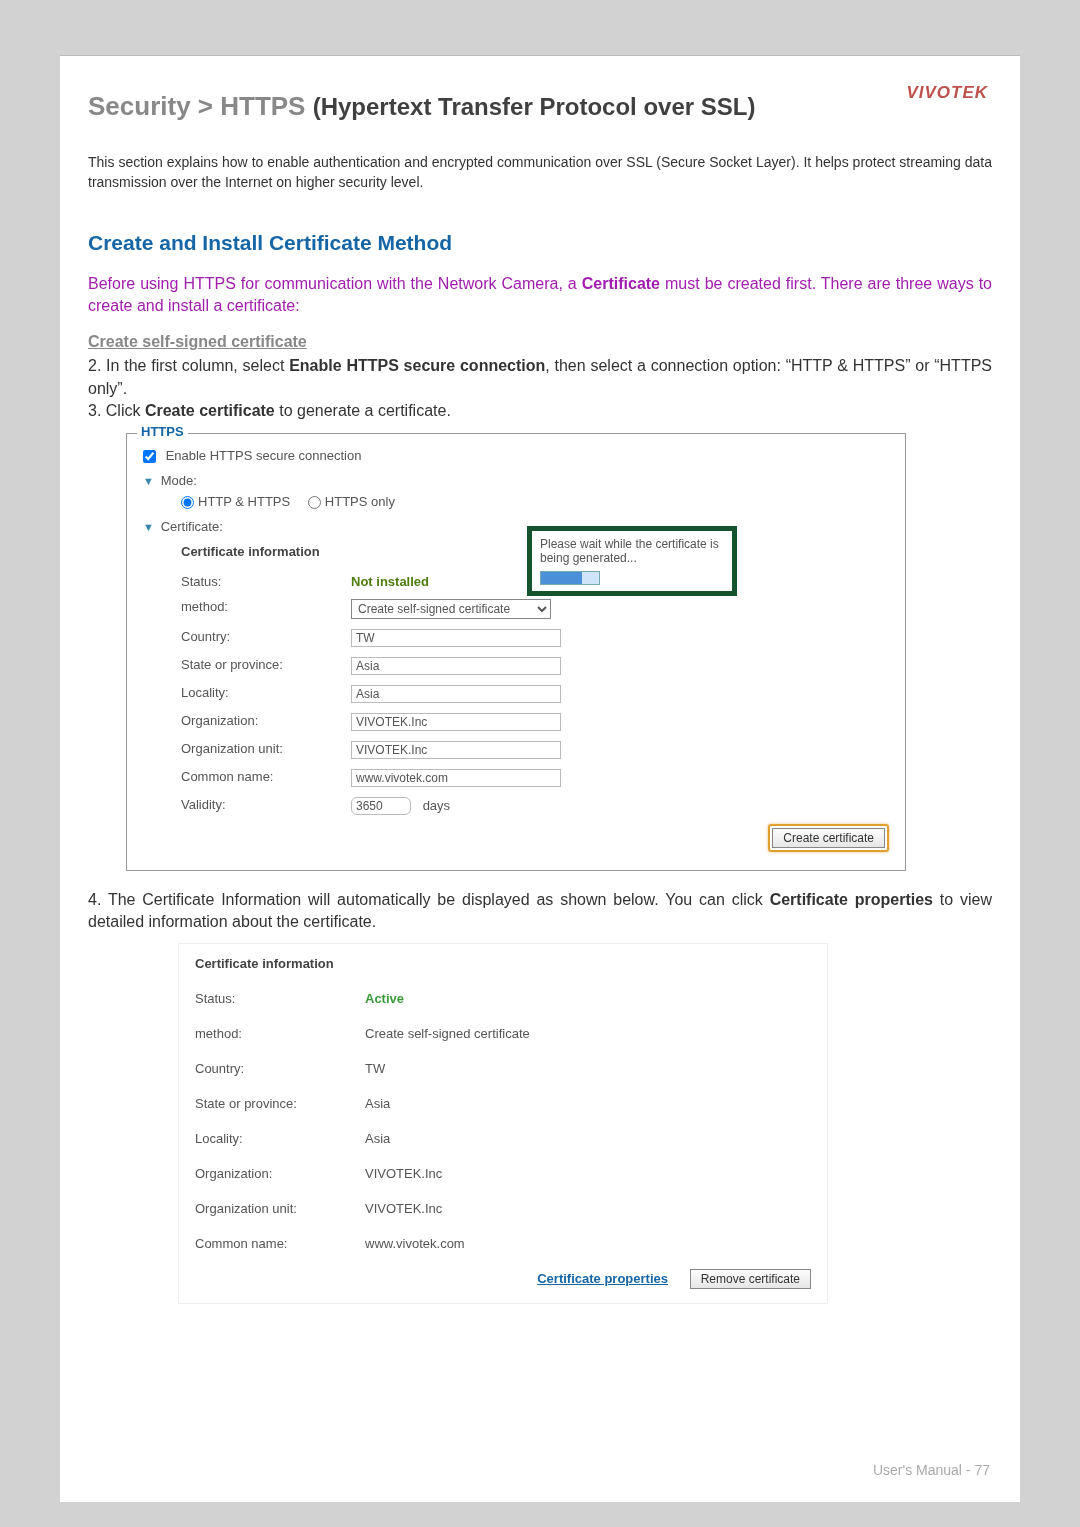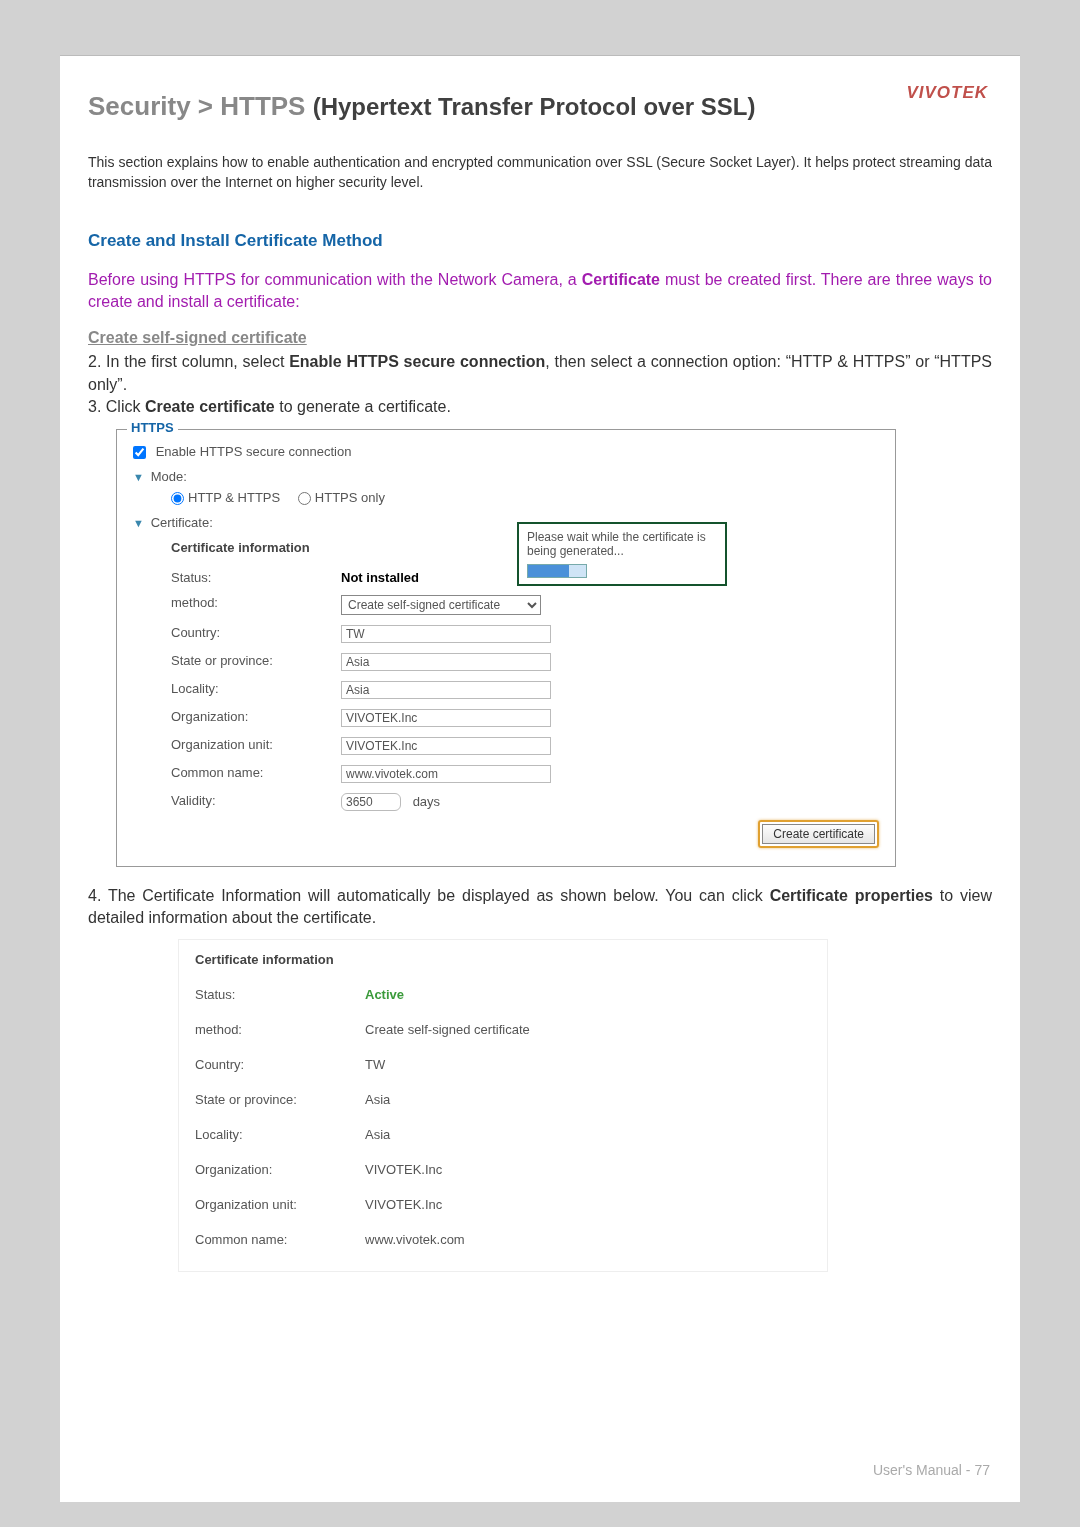--- a/index.html
+++ b/index.html
@@ -48,21 +48,21 @@
   .intro {
     font-size: 14px;
     line-height: 1.45;
     text-align: justify;
     margin-bottom: 38px;
     color: #333;
   }
   .subhead {
     color: #1565a7;
     font-weight: bold;
-    font-size: 17px;
+    font-size: 21px;
     margin-bottom: 18px;
   }
   .para {
     font-size: 16px;
     line-height: 1.4;
     text-align: justify;
     margin-bottom: 16px;
     color: #a21caf;
   }
   .para b { font-weight: bold; }
@@ -76,21 +76,21 @@
   .steps {
     font-size: 16px;
     line-height: 1.4;
     color: #333;
     margin-bottom: 10px;
   }
   .steps div { text-align: justify; }
 
   .ui-panel-1 {
     border: 1px solid #999;
-    margin: 8px 0 18px 28px;
+    margin: 8px 0 18px 38px;
     width: 780px;
     background: #fff;
     position: relative;
   }
   .fieldset-label {
     position: absolute;
     top: -10px;
     left: 10px;
     background: #fff;
     padding: 0 4px;
@@ -105,21 +105,21 @@
   .chevron { color: #3a87ad; font-size: 11px; display: inline-block; width: 14px; }
   .mode-row { margin: 6px 0 10px 38px; }
   .mode-row label { margin-right: 14px; font-size: 13px; }
   .mode-row input { vertical-align: middle; margin-right: 4px; }
 
   .wait-box {
     position: absolute;
     left: 400px;
     top: 92px;
     width: 210px;
-    border: 2px solid #14532d;
+    border: 5px solid #14532d;
     background: #fff;
     padding: 6px 8px;
     font-size: 12px;
     color: #555;
     z-index: 5;
   }
   .progress {
     margin-top: 6px;
     height: 14px;
     width: 60px;
@@ -142,21 +142,21 @@
   .cert-val input.small { width: 60px; border-radius: 6px; }
   .cert-val select {
     border: 1px solid #888;
     font-size: 12px;
     padding: 1px 2px;
     width: 200px;
     color: #555;
     background: #fff;
   }
   .cert-val .unit { margin-left: 8px; font-size: 13px; color: #555; }
-  .notinst { color: #000000; font-weight: bold; }
+  .notinst { color: #4d7c0f; font-weight: bold; }
   .btn-classic {
     border: 1px solid #888;
     background: linear-gradient(#fdfdfd,#e6e6e6);
     font-size: 12px;
     padding: 2px 10px;
     color: #333;
     cursor: pointer;
   }
   .btn-row-right { text-align: right; margin-top: 4px; padding-right: 0; }
   .btn-highlight {
@@ -341,20 +341,24 @@
       </div>
       <div class="cert-row">
         <div class="cert-label">Organization unit:</div>
         <div class="cert-val">VIVOTEK.Inc</div>
       </div>
       <div class="cert-row">
         <div class="cert-label">Common name:</div>
         <div class="cert-val">www.vivotek.com</div>
       </div>
 
+      <div class="bottom-actions">
+        <span class="link-prop">Certificate properties</span>
+        <button class="btn-classic">Remove certificate</button>
+      </div>
     </div>
 
   </div>
 
   <div class="footer">
     <span>User's Manual - </span><span>77</span>
   </div>
 </div>
 
 </body></html>

